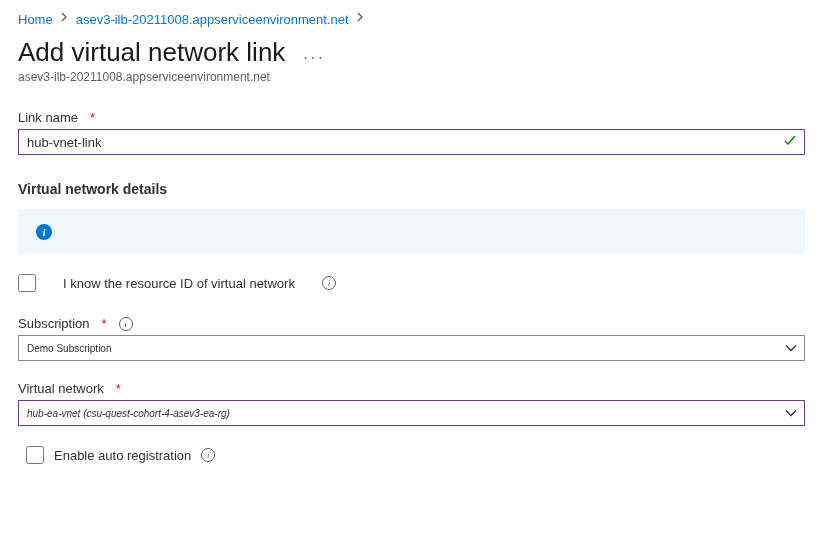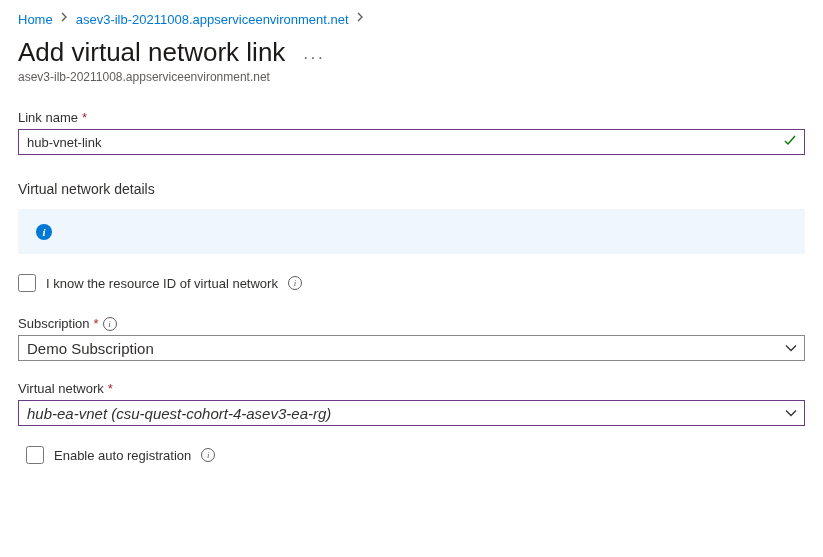--- a/index.html
+++ b/index.html
@@ -41,21 +41,21 @@
       color: #605e5c;
       margin-top: 2px;
       margin-bottom: 26px;
     }
     .label-row {
       font-size: 13px;
       color: #323130;
       margin-bottom: 4px;
       display: flex;
       align-items: center;
-      gap: 4px;
+      gap: 12px;
     }
     .req { color: #a4262c; }
     .field-input {
       width: 100%;
       height: 26px;
       padding: 0 21px 0 8px;
       font-size: 13px;
       border: 1px solid #8a8886;
       font-family: inherit;
       color: #323130;
@@ -69,21 +69,21 @@
       top: 50%;
       transform: translateY(-50%);
       color: #107c10;
       pointer-events: none;
     }
     .section-heading {
       font-size: 14px;
       color: #323130;
       margin-top: 26px;
       margin-bottom: 12px;
-      font-weight: 400;
+      font-weight: 700;
     }
     .info-box {
       background: #eff6fc;
       padding: 14px 18px;
       display: flex;
       gap: 12px;
       font-size: 13px;
       color: #323130;
       line-height: 1.5;
     }
@@ -99,21 +99,21 @@
       display: flex;
       align-items: center;
       justify-content: center;
       font-family: Georgia, serif;
       font-style: italic;
       margin-top: 1px;
     }
     .checkbox-row {
       display: flex;
       align-items: center;
-      gap: 10px;
+      gap: 27px;
       margin-top: 20px;
       margin-bottom: 24px;
     }
     .checkbox-row input[type=checkbox] {
       width: 18px;
       height: 18px;
       accent-color: #0078d4;
     }
     .info-icon {
       display: inline-flex;
@@ -128,21 +128,21 @@
       font-style: italic;
       font-family: Georgia, serif;
       cursor: pointer;
     }
     .select-wrap { position: relative; width: 100%; margin-bottom: 20px; }
     .select-box {
       width: 100%;
       height: 26px;
       border: 1px solid #8a8886;
       padding: 0 28px 0 8px;
-      font-size: 15px;
+      font-size: 10px;
       display: flex;
       align-items: center;
       background: #fff;
       cursor: pointer;
     }
     .select-box.hl { border-color: #6b3a84; font-style: italic; }
     .caret {
       position: absolute;
       right: 8px;
       top: 50%;

